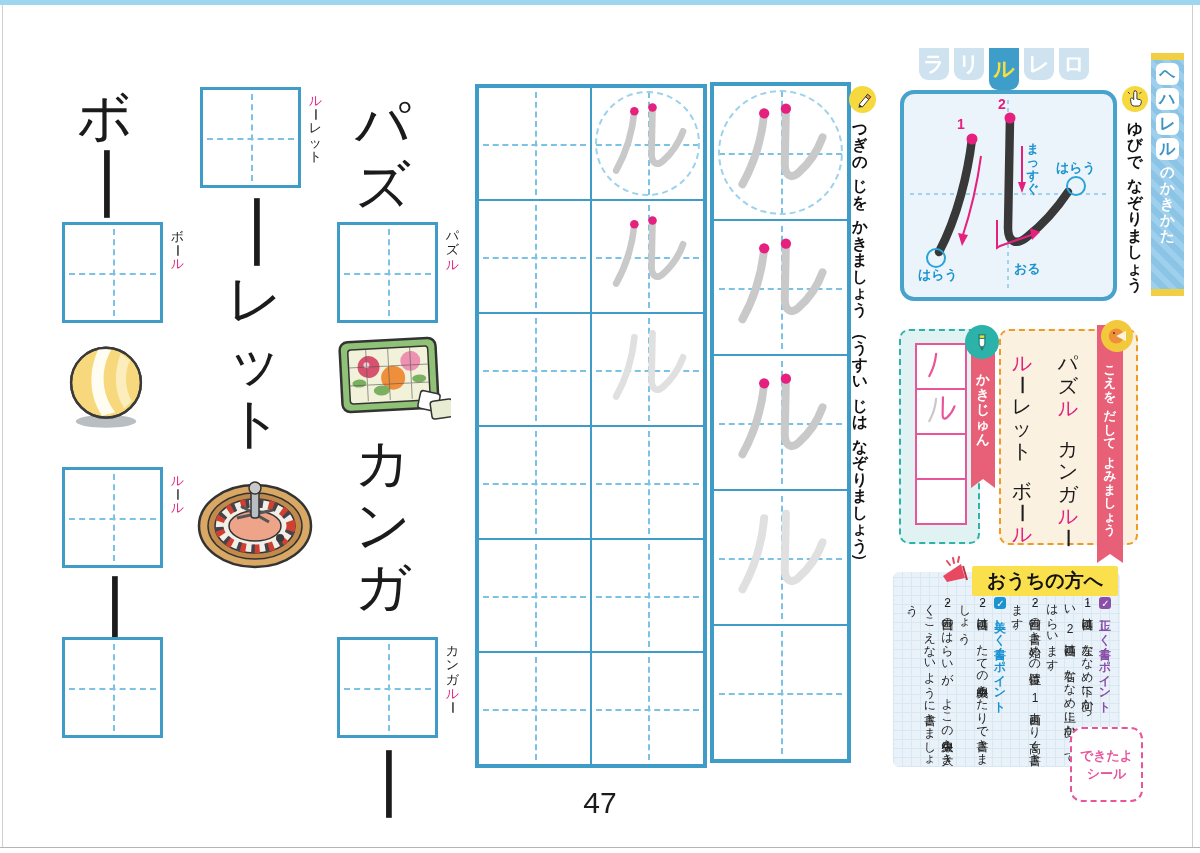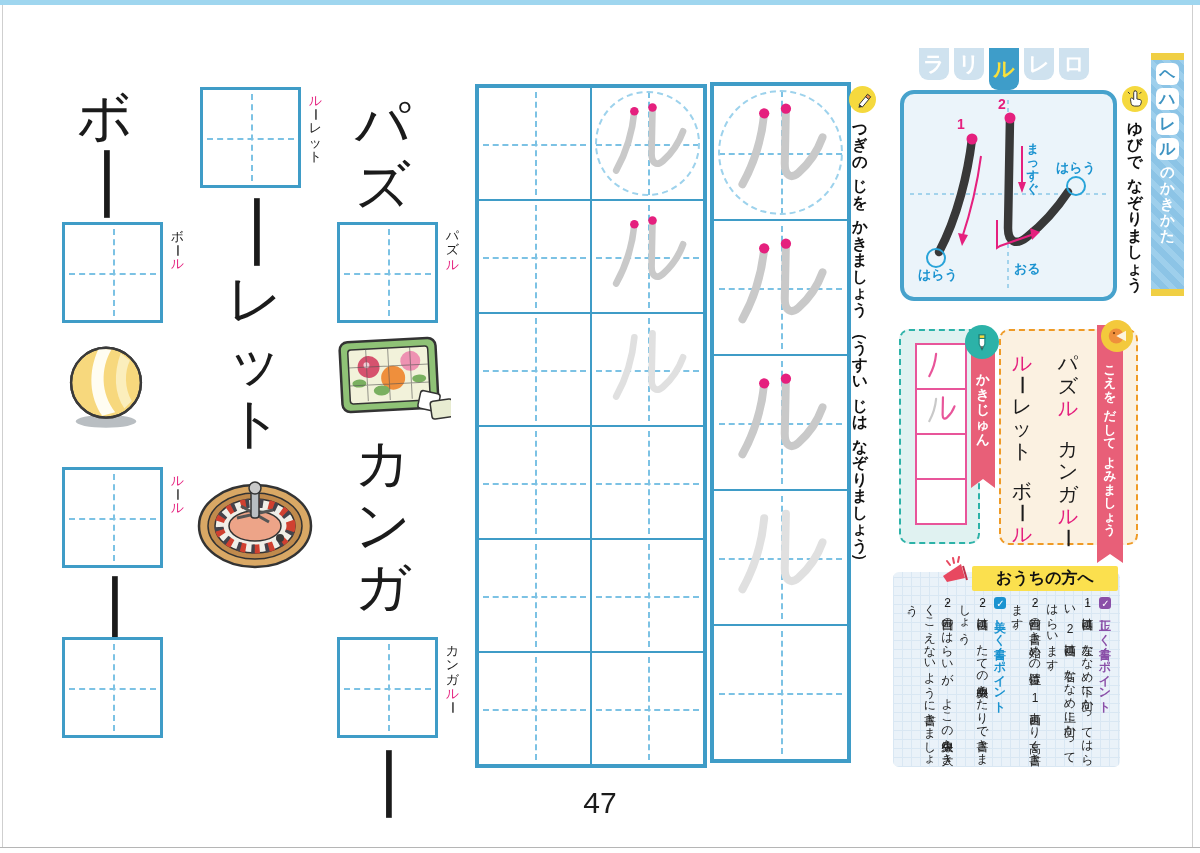--- a/index.html
+++ b/index.html
@@ -91,21 +91,21 @@
   .word-gap{height:18px;}
   #koe-ribbon{left:1097px;top:325px;width:26px;height:238px;font-size:12.5px;}
   #koe-ribbon .vchar{height:13.5px;width:14px;}
   #koe-ribbon .vsp{height:6px;}
 
   
   #ouchi-box{left:893px;top:572px;width:227px;height:195px;border-radius:6px;
      background:
        repeating-linear-gradient(0deg,#d9e7f3 0 1px,transparent 1px 9px),
        repeating-linear-gradient(90deg,#d9e7f3 0 1px,transparent 1px 9px),#eaf2f9;}
-  #ouchi-title{left:972px;top:566px;background:#fbe04e;padding:2px 24px;font-size:16px;
+  #ouchi-title{left:972px;top:566px;background:#fbe04e;padding:2px 15px;font-size:19px;
                font-weight:bold;color:#111;border-radius:2px;}
   #ouchi-body{left:899px;top:596px;width:214px;height:166px;writing-mode:vertical-rl;
               text-orientation:upright;font-size:12px;line-height:17.5px;color:#222;}
   .point-head{font-weight:bold;}
   .point-head.purple{color:#8a4fa8;}
   .point-head.blue{color:#1b93d0;}
   .cbx{display:inline-block;width:12px;height:12px;border-radius:3px;color:#fff;font-size:10px;
        line-height:12px;text-align:center;margin:1px 0 2px 0;}
   .cbx.purple{background:#8a4fa8;}
   .cbx.blue{background:#1b93d0;}
@@ -581,15 +581,19 @@
   <span class="abs" id="ouchi-title">おうちの方へ</span>
   <div class="abs" id="ouchi-body">
       <div class="point-head purple"><span class="cbx purple">✓</span>正しく書くポイント</div>
       <div>・1画目は、左ななめ下に向かってはらい、2画目は、右ななめ上に向かってはらいます。</div>
       <div>・2画目の書き始めの位置は、1画目より高く書きます。</div>
       <div class="point-head blue"><span class="cbx blue">✓</span>美しく書くポイント</div>
       <div>・2画目は、たての中央線あたりで書きましょう。</div>
       <div>・2画目のはらいが、よこの中央線を大きくこえないように書きましょう。</div>
     </div>
 
+  <div class="abs" id="sticker">
+    <span>できたよ</span>
+    <span>シール</span>
+  </div>
 
   <div class="abs" id="pagenum">47</div>
 </div>
 
 </body></html>

